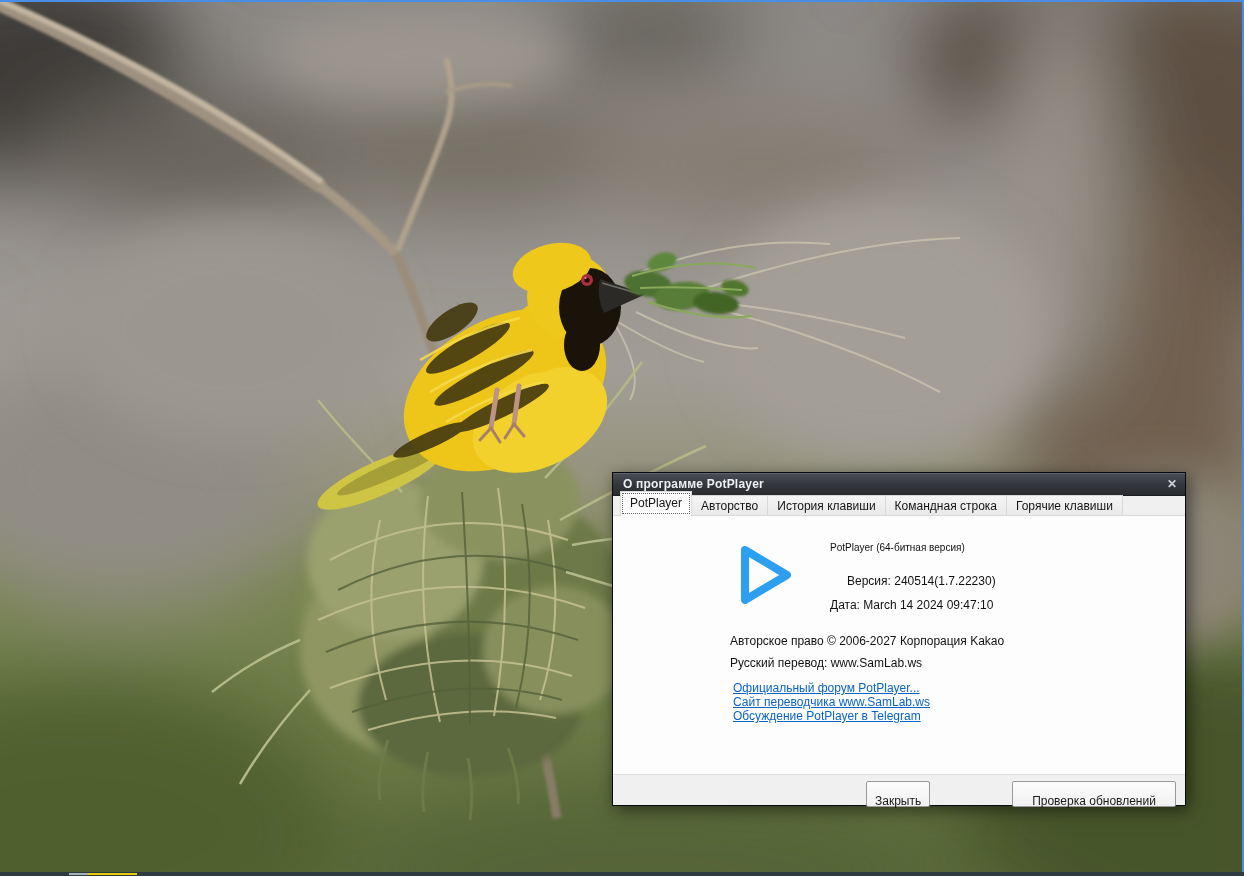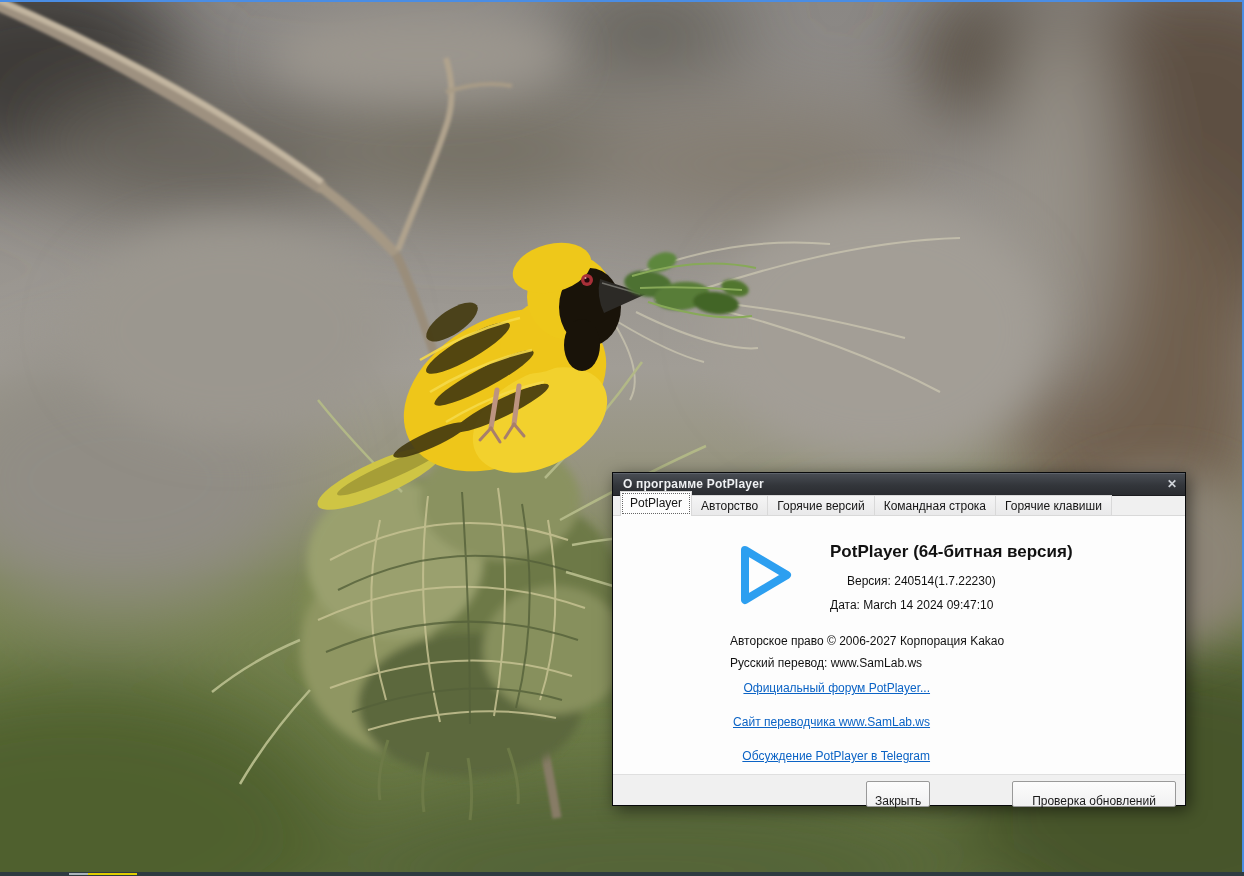--- a/index.html
+++ b/index.html
@@ -30,26 +30,26 @@
   .tabstrip::after{content:"";position:absolute;left:0;right:0;bottom:0;height:1px;background:#d9d9d9;z-index:1;}
   .tab{position:relative;box-sizing:border-box;height:21px;line-height:20px;padding:0 9px;
        background:linear-gradient(#f5f5f5,#e9e9ea);border:1px solid #d9d9d9;border-left-width:0;
        font-size:12px;color:#151515;cursor:pointer;white-space:nowrap;}
   .tab:first-child{border-left-width:1px;}
   .tab.selected{height:25px;line-height:23px;background:#fdfdfd;border-left-width:1px;border-bottom:0;
                 z-index:2;outline:1px dotted #666;outline-offset:-3px;}
 
   .content{position:absolute;top:48px;left:0;right:0;bottom:30px;background:#fdfdfd;}
   .logo{position:absolute;left:122px;top:20px;width:62px;height:68px;}
-  .heading{position:absolute;left:217px;top:21px;font-weight:bold;font-size:17px;}
+  .heading{position:absolute;left:217px;top:21px;font-weight:normal;font-size:10px;}
   .l-version{position:absolute;left:217px;top:53px;margin-left:17px;}
   .l-date{position:absolute;left:217px;top:77px;}
   .l-copyright{position:absolute;left:117px;top:113px;}
   .l-translation{position:absolute;left:117px;top:135px;text-align:center;}
-  .links{position:absolute;left:120px;top:160px;display:flex;flex-direction:column;gap:20px;align-items:flex-end;}
+  .links{position:absolute;left:120px;top:160px;display:flex;flex-direction:column;gap:0;}
   .lnk{color:#0b63c5;text-decoration:underline;font-size:12px;line-height:14px;cursor:pointer;}
 
   .btnbar{position:absolute;left:0;right:0;bottom:0;height:30px;background:#f0f0f0;border-top:1px solid #dfdfdf;}
   .btn{position:absolute;top:6px;height:21px;font-size:12px;font-family:"Liberation Sans",sans-serif;color:#1a1a1a;
        background:linear-gradient(#fcfcfc,#f1f1f2);border:1px solid #999;border-radius:2px;padding:12px 8px;cursor:pointer;}
   .btn-close{left:253px;width:64px;}
   .btn-update{right:9px;width:164px;}
 </style>
 </head>
 <body>
@@ -233,21 +233,21 @@
 
   <div class="dialog">
     <div class="titlebar">
       <span class="title">О программе PotPlayer</span>
       <span class="close"><span>✕</span></span>
     </div>
 
     <div class="tabstrip">
       <div class="tab selected">PotPlayer</div>
       <div class="tab">Авторство</div>
-      <div class="tab">Горячие версий</div>
+      <div class="tab">История клавиши</div>
       <div class="tab">Командная строка</div>
       <div class="tab">Горячие клавиши</div>
     </div>
 
     <div class="content">
       <div class="logo">
         <svg width="62" height="68" viewBox="0 0 62 68" xmlns="http://www.w3.org/2000/svg">
           <path d="M10 9 L52 34 L10 59 Z" fill="none" stroke="#2d9ff0" stroke-width="8" stroke-linejoin="round" stroke-linecap="round"></path>
         </svg>
       </div>

